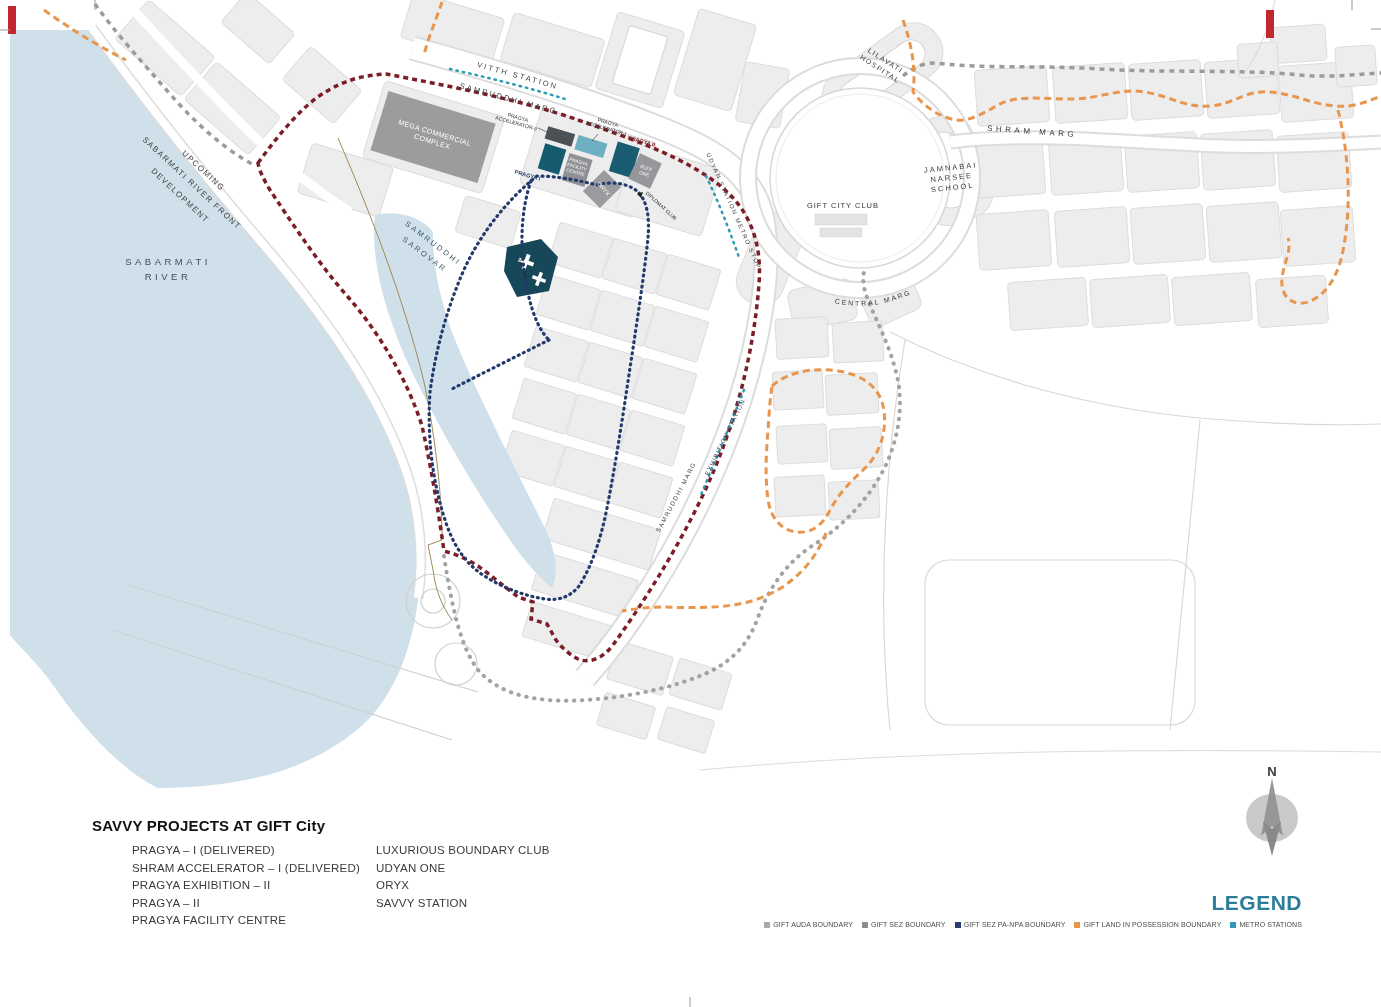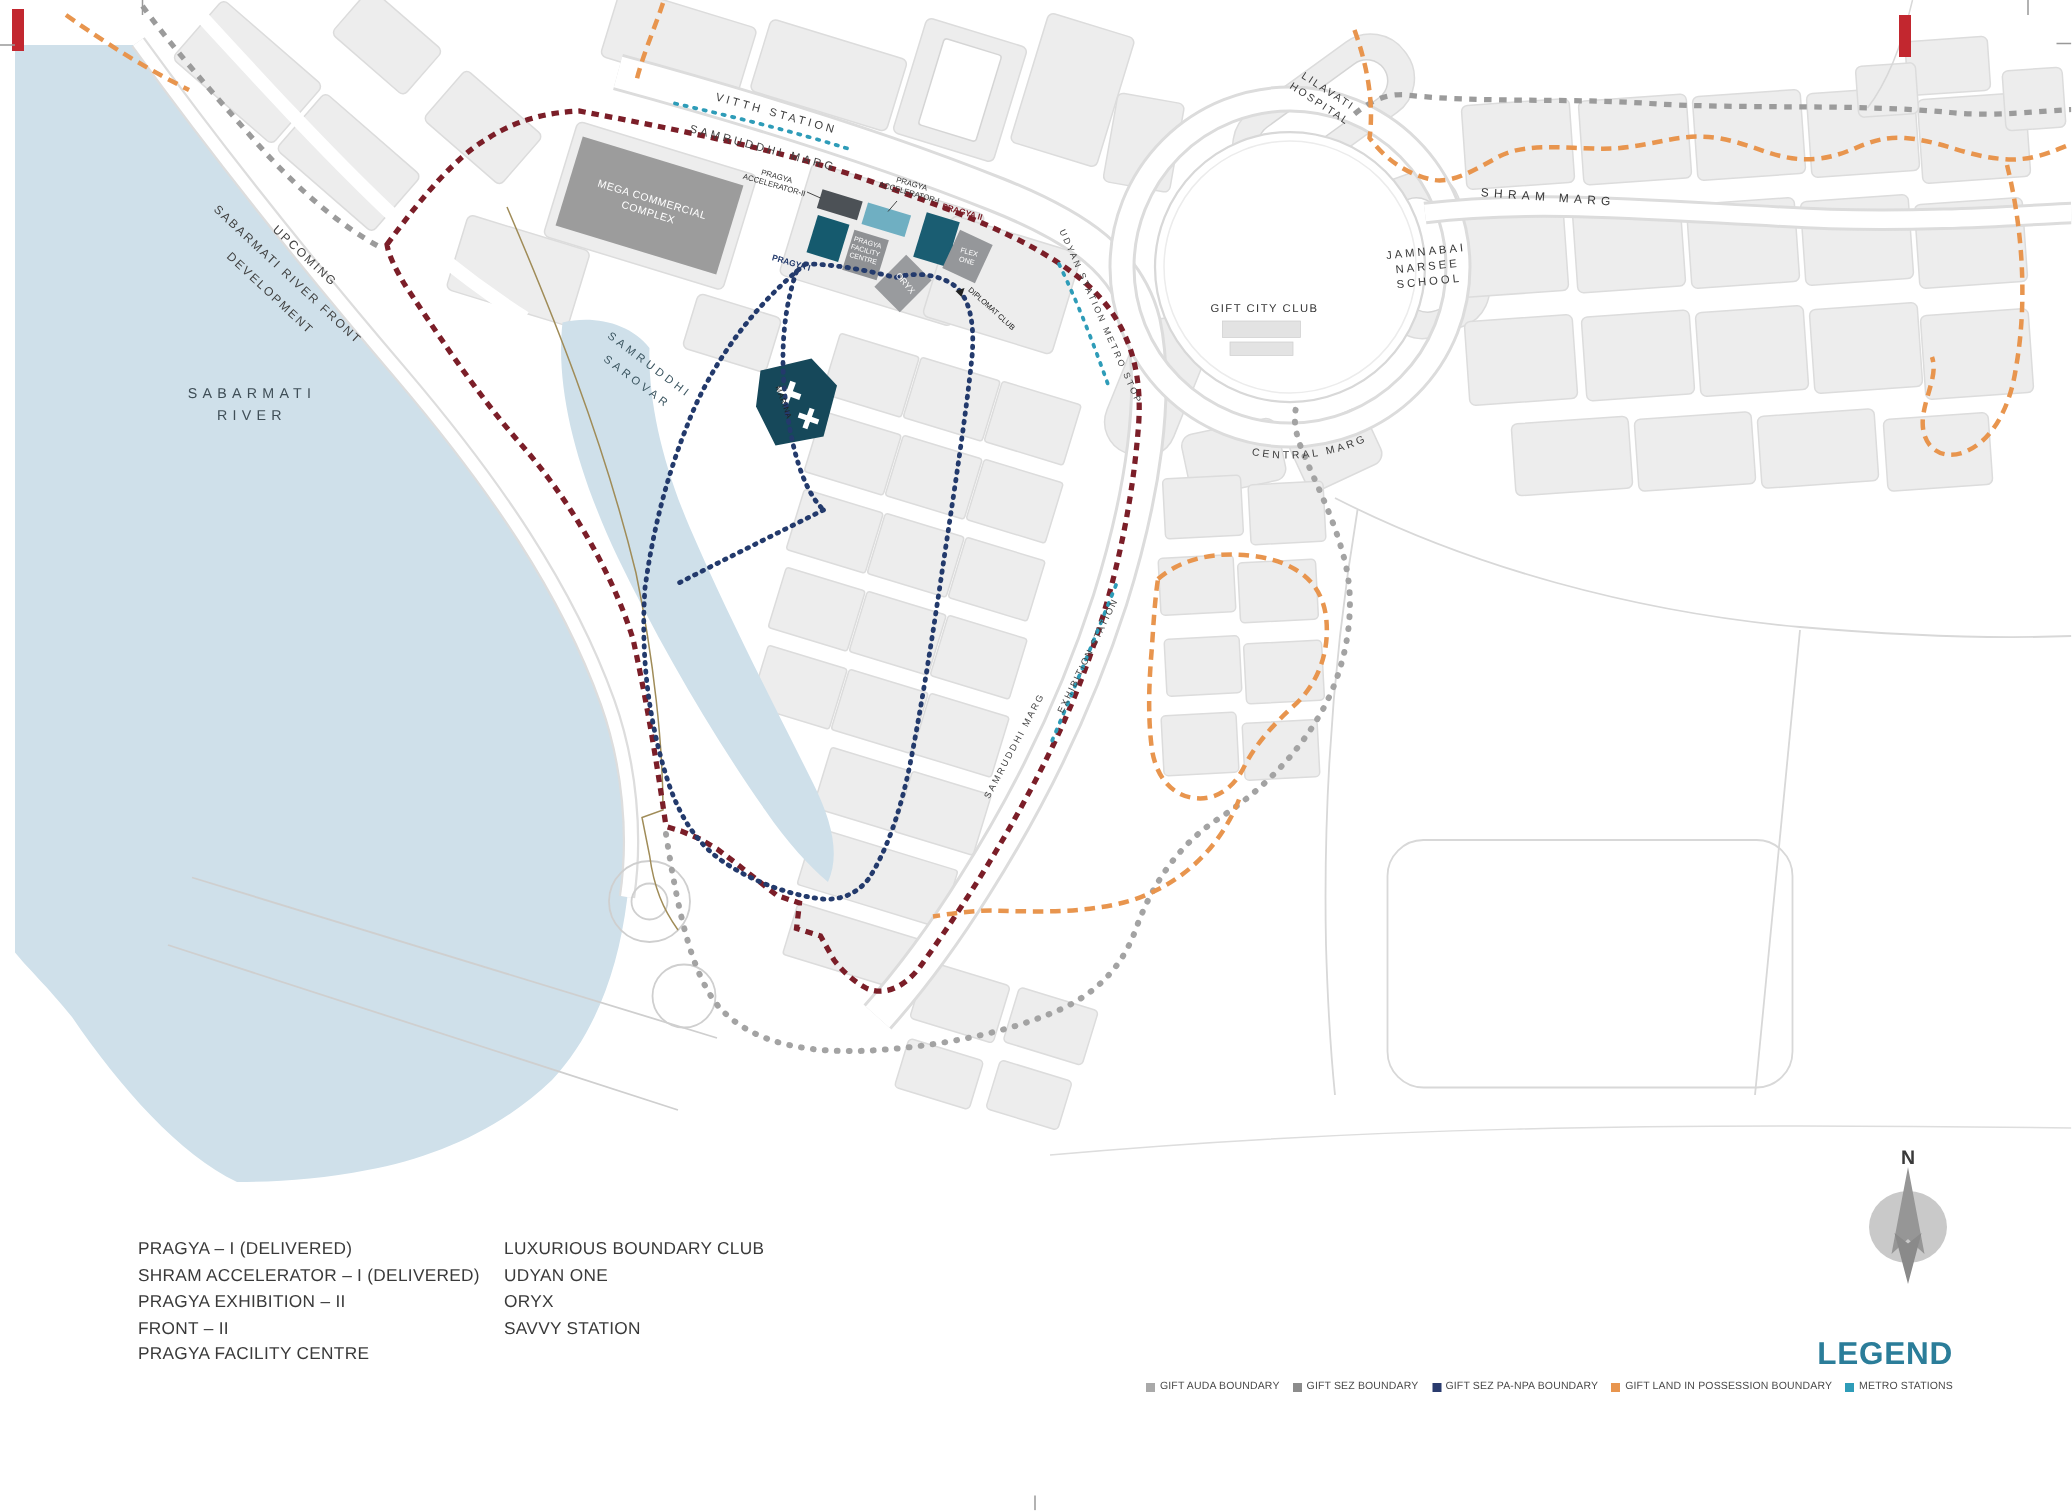--- a/index.html
+++ b/index.html
@@ -2,21 +2,21 @@
 <html><head>
 <meta charset="utf-8">
 <style>
   html,body{margin:0;padding:0;background:#fff;}
   body{font-family:"Liberation Sans", sans-serif;}
   .canvas{position:relative;width:1381px;height:1007px;overflow:hidden;background:#fff;}
   svg{position:absolute;left:0;top:0;}
   svg text{font-family:"Liberation Sans", sans-serif;}
   .projects{position:absolute;left:92px;top:817px;color:#1a1a1a;}
   .projects .title{font-size:15px;font-weight:bold;letter-spacing:0.2px;color:#111;}
-  .proj-cols{display:flex;margin-top:8px;}
+  .proj-cols{display:flex;margin-top:8px;margin-left:40px;}
   .proj-col{list-style:none;margin:0;padding:0;width:244px;}
   .proj-col li{font-size:11.5px;line-height:17.5px;color:#3a3a3a;letter-spacing:0.2px;}
   .legend-title{position:absolute;top:891px;right:79px;font-size:21px;font-weight:700;color:#2b7d99;letter-spacing:0.5px;}
   .legend-row{position:absolute;top:921px;right:79px;display:flex;gap:9px;align-items:center;}
   .legend-item{display:flex;align-items:center;gap:3px;font-size:7px;color:#4a4a4a;letter-spacing:0.1px;white-space:nowrap;}
   .swatch{width:6px;height:6px;display:inline-block;}
 </style>
 </head>
 <body>
 
@@ -306,26 +306,27 @@
     <rect x="1266" y="10" width="8" height="28" fill="#c2272f"></rect>
     <line x1="95" y1="0" x2="95" y2="10" stroke="#999" stroke-width="1"></line>
     <line x1="0" y1="30" x2="10" y2="30" stroke="#999" stroke-width="1"></line>
     <line x1="1352" y1="0" x2="1352" y2="10" stroke="#999" stroke-width="1"></line>
     <line x1="1371" y1="29" x2="1381" y2="29" stroke="#999" stroke-width="1"></line>
     <line x1="690" y1="997" x2="690" y2="1007" stroke="#999" stroke-width="1"></line>
   </g>
 </svg>
 
   <div class="projects">
+    <div class="title">SAVVY PROJECTS AT GIFT City</div>
     <div class="proj-cols">
       <ul class="proj-col">
         <li>PRAGYA – I (DELIVERED)</li>
         <li>SHRAM ACCELERATOR – I (DELIVERED)</li>
         <li>PRAGYA EXHIBITION – II</li>
-        <li>FRONT – II</li>
+        <li>PRAGYA – II</li>
         <li>PRAGYA FACILITY CENTRE</li>
       </ul>
       <ul class="proj-col">
         <li>LUXURIOUS BOUNDARY CLUB</li>
         <li>UDYAN ONE</li>
         <li>ORYX</li>
         <li>SAVVY STATION</li>
       </ul>
     </div>
   </div>

